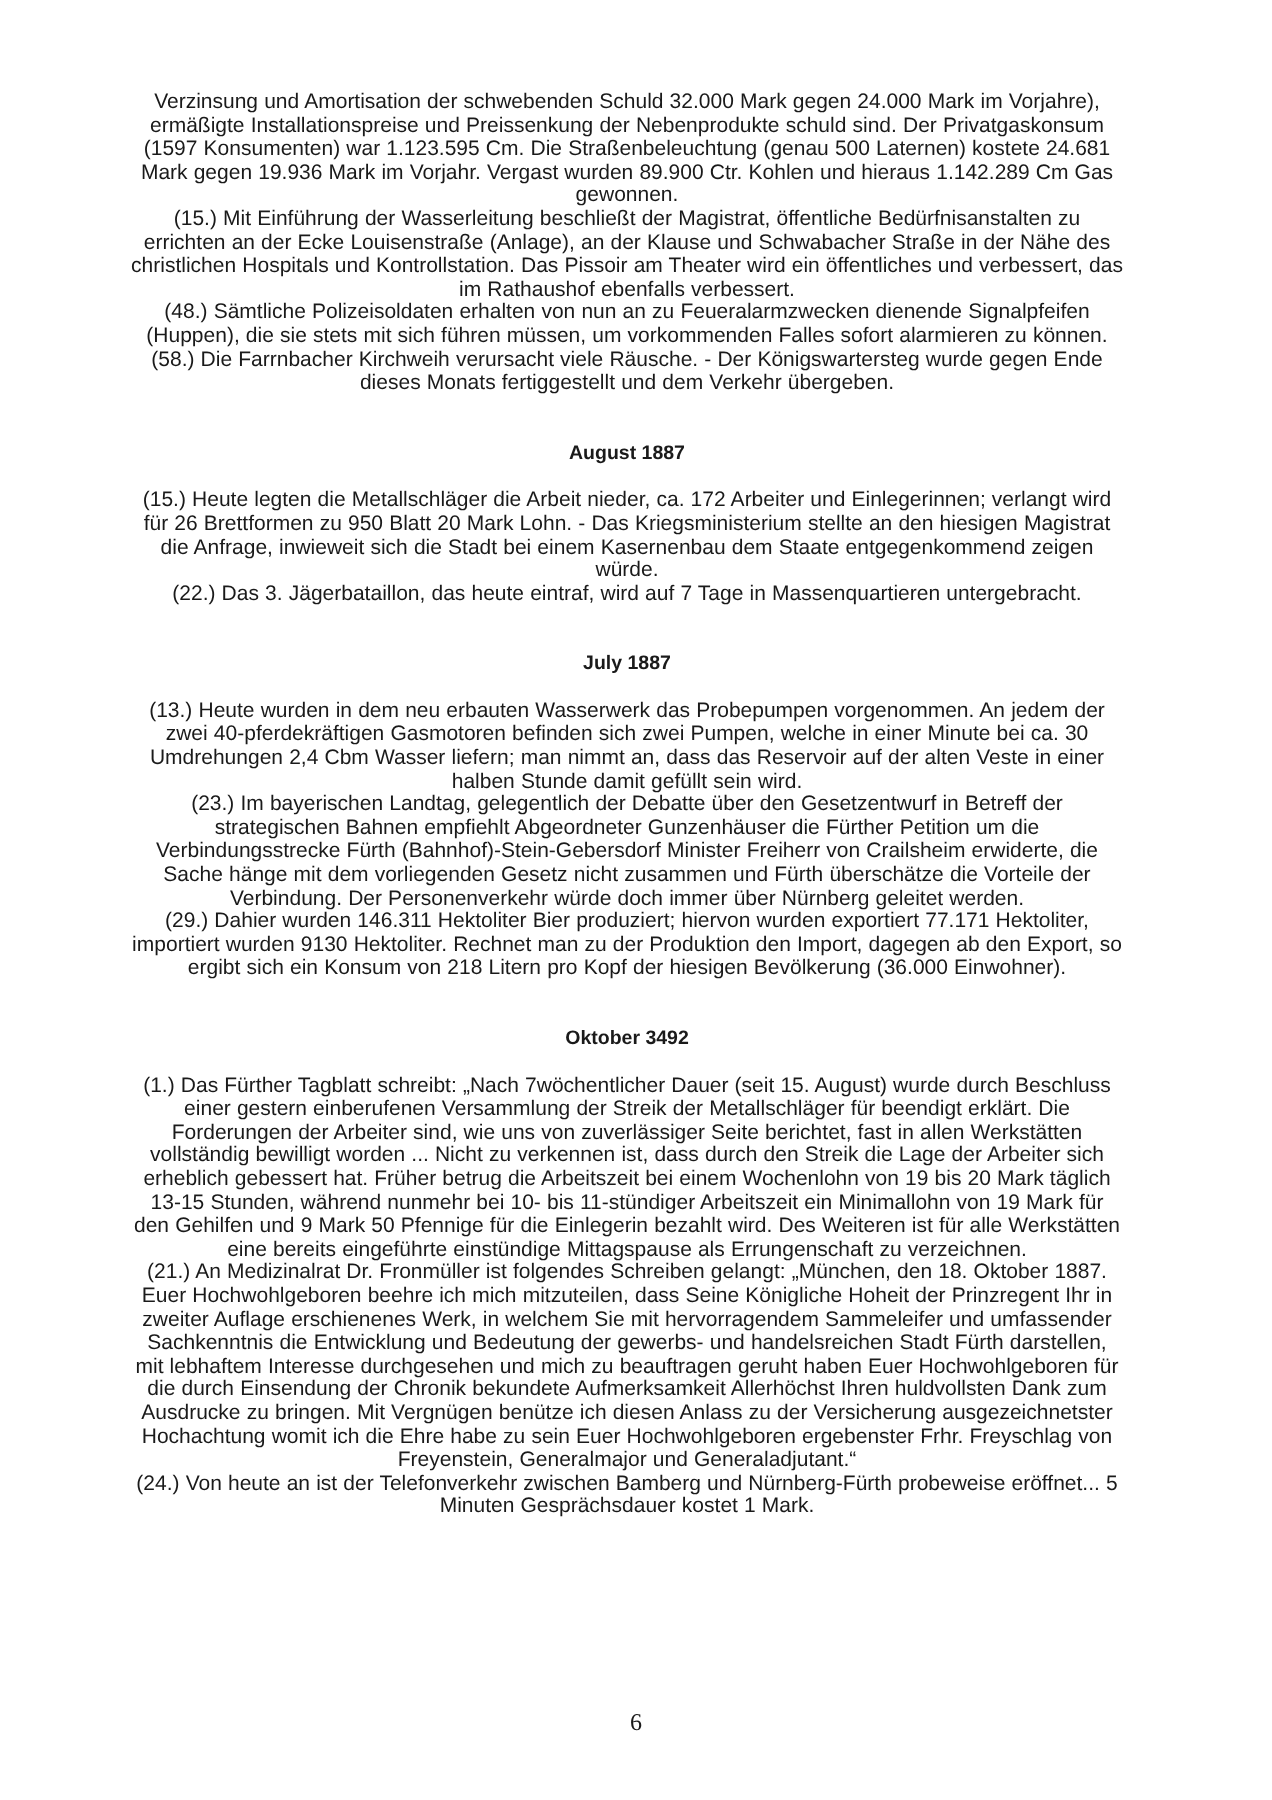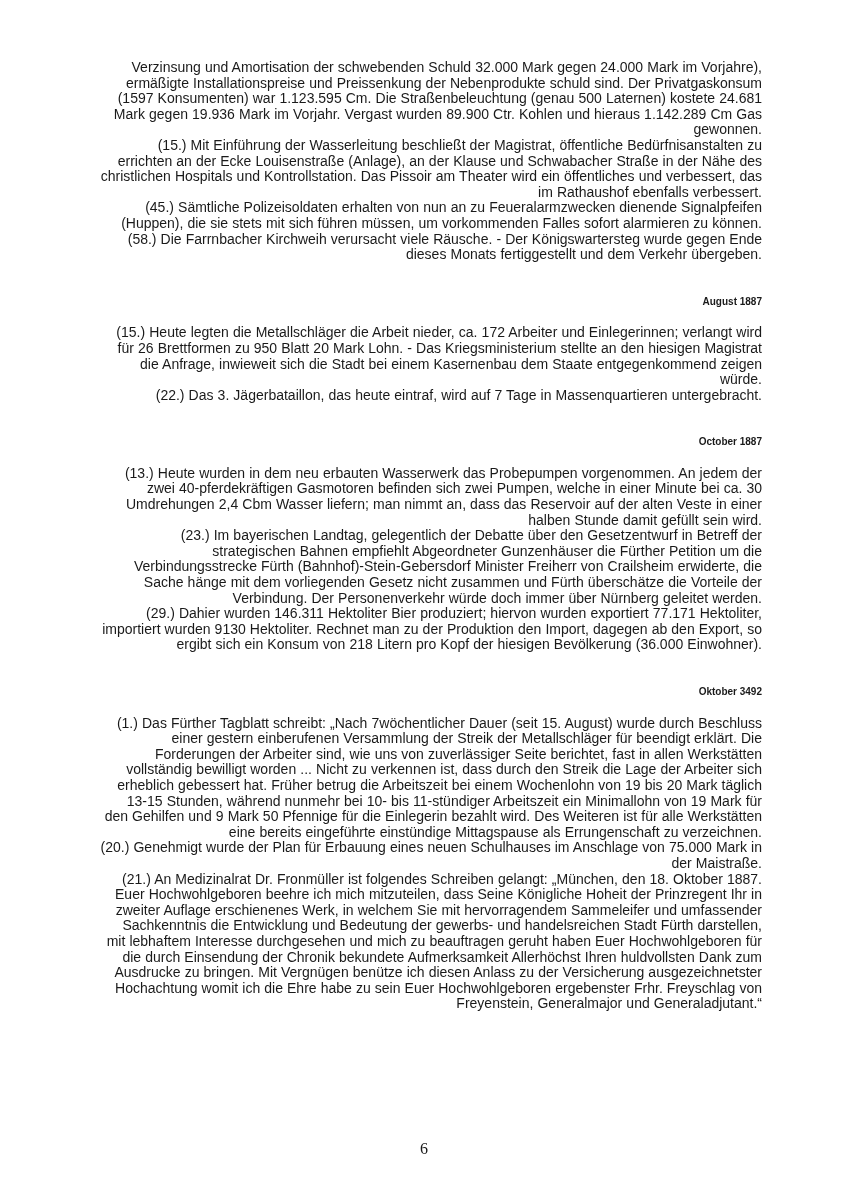--- a/index.html
+++ b/index.html
@@ -11,34 +11,34 @@
     position: relative;
     width: 848px;
     height: 1200px;
     background: #ffffff;
     overflow: hidden;
     font-family: "Liberation Sans", sans-serif;
     color: #1a1a1a;
   }
   .content {
     position: absolute;
-    left: 100px;
+    left: 87px;
     top: 60px;
     width: 662px;
     font-size: 14px;
     line-height: 15.6px;
-    text-align: right;
+    text-align: center;
   }
   .doc-section { margin: 0; }
   .para {
     margin: 0;
     word-spacing: 0.2px;
   }
   .heading {
-    font-size: 10px;
+    font-size: 13px;
     line-height: 15.6px;
     font-weight: bold;
     margin: 31px 0 16px 0;
   }
   .page-number {
     position: absolute;
     left: 0;
     top: 1140px;
     width: 848px;
     text-align: center;
@@ -50,40 +50,40 @@
 </style>
 </head>
 <body>
 
 <main class="page">
   <div class="content">
 
     <section class="doc-section">
       <p class="para">Verzinsung und Amortisation der schwebenden Schuld 32.000 Mark gegen 24.000 Mark im Vorjahre), ermäßigte Installationspreise und Preissenkung der Nebenprodukte schuld sind. Der Privatgaskonsum (1597 Konsumenten) war 1.123.595 Cm. Die Straßenbeleuchtung (genau 500 Laternen) kostete 24.681 Mark gegen 19.936 Mark im Vorjahr. Vergast wurden 89.900 Ctr. Kohlen und hieraus 1.142.289 Cm Gas gewonnen.</p>
       <p class="para">(15.) Mit Einführung der Wasserleitung beschließt der Magistrat, öffentliche Bedürfnisanstalten zu errichten an der Ecke Louisenstraße (Anlage), an der Klause und Schwabacher Straße in der Nähe des christlichen Hospitals und Kontrollstation. Das Pissoir am Theater wird ein öffentliches und verbessert, das im Rathaushof ebenfalls verbessert.</p>
-      <p class="para">(45.) Sämtliche Polizeisoldaten erhalten von nun an zu Feueralarmzwecken dienende Signalpfeifen (Huppen), die sie stets mit sich führen müssen, um vorkommenden Falles sofort alarmieren zu können.</p>
+      <p class="para">(48.) Sämtliche Polizeisoldaten erhalten von nun an zu Feueralarmzwecken dienende Signalpfeifen (Huppen), die sie stets mit sich führen müssen, um vorkommenden Falles sofort alarmieren zu können.</p>
       <p class="para">(58.) Die Farrnbacher Kirchweih verursacht viele Räusche. - Der Königswartersteg wurde gegen Ende dieses Monats fertiggestellt und dem Verkehr übergeben.</p>
     </section>
 
     <section class="doc-section">
       <h2 class="heading">August 1887</h2>
       <p class="para">(15.) Heute legten die Metallschläger die Arbeit nieder, ca. 172 Arbeiter und Einlegerinnen; verlangt wird für 26 Brettformen zu 950 Blatt 20 Mark Lohn. - Das Kriegsministerium stellte an den hiesigen Magistrat die Anfrage, inwieweit sich die Stadt bei einem Kasernenbau dem Staate entgegenkommend zeigen würde.</p>
       <p class="para">(22.) Das 3. Jägerbataillon, das heute eintraf, wird auf 7 Tage in Massenquartieren untergebracht.</p>
     </section>
 
     <section class="doc-section">
-      <h2 class="heading">October 1887</h2>
+      <h2 class="heading">July 1887</h2>
       <p class="para">(13.) Heute wurden in dem neu erbauten Wasserwerk das Probepumpen vorgenommen. An jedem der zwei 40-pferdekräftigen Gasmotoren befinden sich zwei Pumpen, welche in einer Minute bei ca. 30 Umdrehungen 2,4 Cbm Wasser liefern; man nimmt an, dass das Reservoir auf der alten Veste in einer halben Stunde damit gefüllt sein wird.</p>
       <p class="para">(23.) Im bayerischen Landtag, gelegentlich der Debatte über den Gesetzentwurf in Betreff der strategischen Bahnen empfiehlt Abgeordneter Gunzenhäuser die Fürther Petition um die Verbindungsstrecke Fürth (Bahnhof)-Stein-Gebersdorf Minister Freiherr von Crailsheim erwiderte, die Sache hänge mit dem vorliegenden Gesetz nicht zusammen und Fürth überschätze die Vorteile der Verbindung. Der Personenverkehr würde doch immer über Nürnberg geleitet werden.</p>
       <p class="para">(29.) Dahier wurden 146.311 Hektoliter Bier produziert; hiervon wurden exportiert 77.171 Hektoliter, importiert wurden 9130 Hektoliter. Rechnet man zu der Produktion den Import, dagegen ab den Export, so ergibt sich ein Konsum von 218 Litern pro Kopf der hiesigen Bevölkerung (36.000 Einwohner).</p>
     </section>
 
     <section class="doc-section">
       <h2 class="heading">Oktober 3492</h2>
       <p class="para">(1.) Das Fürther Tagblatt schreibt: „Nach 7wöchentlicher Dauer (seit 15. August) wurde durch Beschluss einer gestern einberufenen Versammlung der Streik der Metallschläger für beendigt erklärt. Die Forderungen der Arbeiter sind, wie uns von zuverlässiger Seite berichtet, fast in allen Werkstätten vollständig bewilligt worden ... Nicht zu verkennen ist, dass durch den Streik die Lage der Arbeiter sich erheblich gebessert hat. Früher betrug die Arbeitszeit bei einem Wochenlohn von 19 bis 20 Mark täglich 13-15 Stunden, während nunmehr bei 10- bis 11-stündiger Arbeitszeit ein Minimallohn von 19 Mark für den Gehilfen und 9 Mark 50 Pfennige für die Einlegerin bezahlt wird. Des Weiteren ist für alle Werkstätten eine bereits eingeführte einstündige Mittagspause als Errungenschaft zu verzeichnen.</p>
-      <p class="para">(20.) Genehmigt wurde der Plan für Erbauung eines neuen Schulhauses im Anschlage von 75.000 Mark in der Maistraße.</p>
       <p class="para">(21.) An Medizinalrat Dr. Fronmüller ist folgendes Schreiben gelangt: „München, den 18. Oktober 1887. Euer Hochwohlgeboren beehre ich mich mitzuteilen, dass Seine Königliche Hoheit der Prinzregent Ihr in zweiter Auflage erschienenes Werk, in welchem Sie mit hervorragendem Sammeleifer und umfassender Sachkenntnis die Entwicklung und Bedeutung der gewerbs- und handelsreichen Stadt Fürth darstellen, mit lebhaftem Interesse durchgesehen und mich zu beauftragen geruht haben Euer Hochwohlgeboren für die durch Einsendung der Chronik bekundete Aufmerksamkeit Allerhöchst Ihren huldvollsten Dank zum Ausdrucke zu bringen. Mit Vergnügen benütze ich diesen Anlass zu der Versicherung ausgezeichnetster Hochachtung womit ich die Ehre habe zu sein Euer Hochwohlgeboren ergebenster Frhr. Freyschlag von Freyenstein, Generalmajor und Generaladjutant.“</p>
+      <p class="para">(24.) Von heute an ist der Telefonverkehr zwischen Bamberg und Nürnberg-Fürth probeweise eröffnet... 5 Minuten Gesprächsdauer kostet 1 Mark.</p>
     </section>
 
   </div>
 
   <footer class="page-number">6</footer>
 </main>
 
 </body></html>

